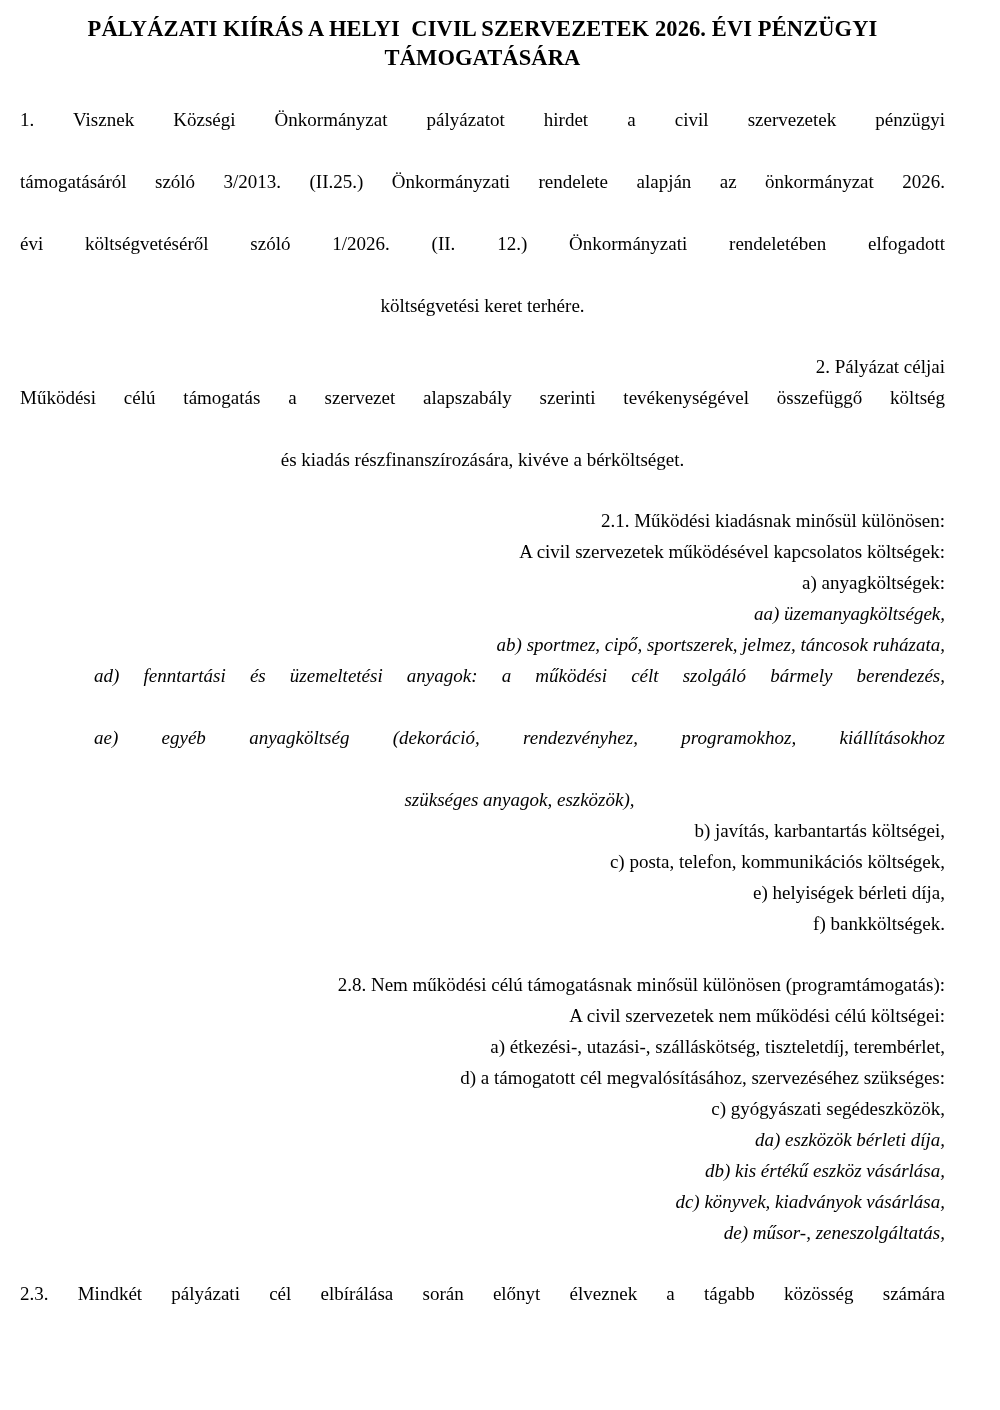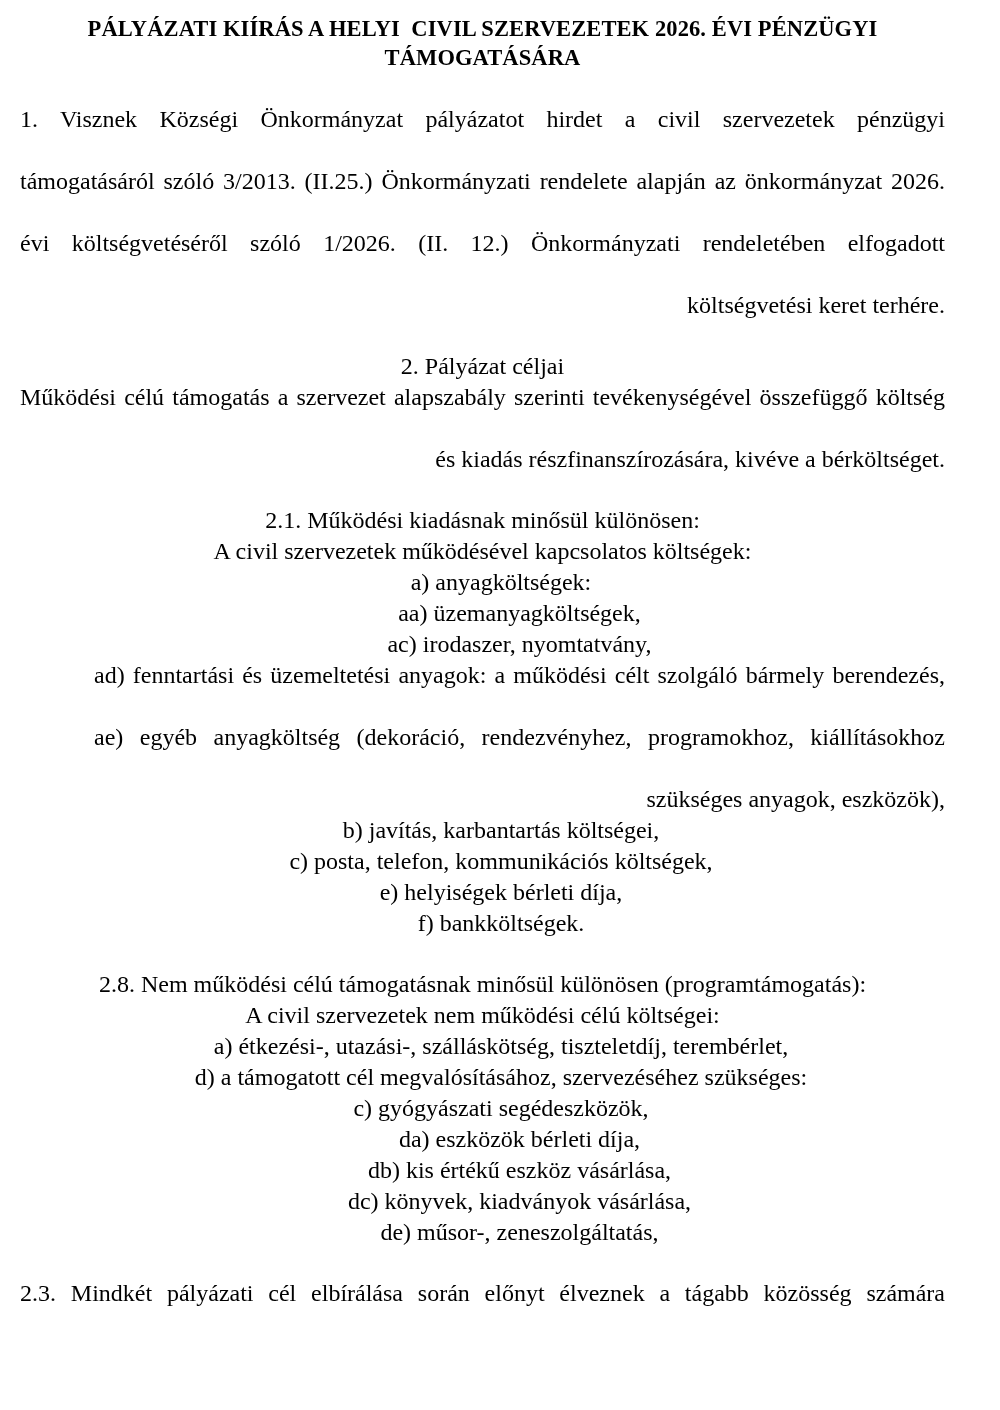--- a/index.html
+++ b/index.html
@@ -32,47 +32,47 @@
     text-align: center;
     line-height: 29px;
     letter-spacing: 0.1px;
     margin: 0 0 2px 0;
     padding: 0 2px;
     white-space: pre-wrap;
   }
 
   
   .blk {
-    font-size: 24px;
+    font-size: 19px;
     line-height: 31px;
     margin: 0;
     padding: 0;
   }
-  .left   { text-align: center; }
+  .left   { text-align: right; }
   .gap-lg { height: 30px; }
 
   
   .lvl0  { margin-left: 0; }
   .lvl-a { margin-left: 37px; }   
-  .lvl-aa{ margin-left: 74px; }
+  .lvl-aa{ margin-left: 74px; font-style: italic; }
 
   
   .jline {
     display: block;
     text-align: justify;
     text-justify: inter-word;
   }
   .jline::after {
     content: "";
     display: inline-block;
     width: 100%;
   }
   .jlast {
     display: block;
-    text-align: right;
+    text-align: center;
   }
 </style>
 </head>
 <body>
 
 <div class="page">
 
   <div class="doc-title">PÁLYÁZATI KIÍRÁS A HELYI  CIVIL SZERVEZETEK 2026. ÉVI PÉNZÜGYI TÁMOGATÁSÁRA</div>
 
   <div class="gap-lg"></div>
@@ -92,21 +92,21 @@
     <span class="jlast">és kiadás részfinanszírozására, kivéve a bérköltséget.</span>
   </div>
 
   <div class="gap-lg"></div>
 
   <div class="blk lvl0 left">2.1. Működési kiadásnak minősül különösen:</div>
   <div class="blk lvl0 left">A civil szervezetek működésével kapcsolatos költségek:</div>
 
   <div class="blk lvl-a left">a) anyagköltségek:</div>
   <div class="blk lvl-aa left">aa) üzemanyagköltségek,</div>
-  <div class="blk lvl-aa left">ac) irodaszer, nyomtatvány,</div>
+  <div class="blk lvl-aa left">ab) sportmez, cipő, sportszerek, jelmez, táncosok ruházata,</div>
 
   <div class="blk lvl-aa">
     <span class="jline">ad) fenntartási és üzemeltetési anyagok: a működési célt szolgáló bármely berendezés,</span>
   </div>
 
   <div class="blk lvl-aa">
     <span class="jline">ae) egyéb anyagköltség (dekoráció, rendezvényhez, programokhoz, kiállításokhoz</span>
     <span class="jlast">szükséges anyagok, eszközök),</span>
   </div>
 

